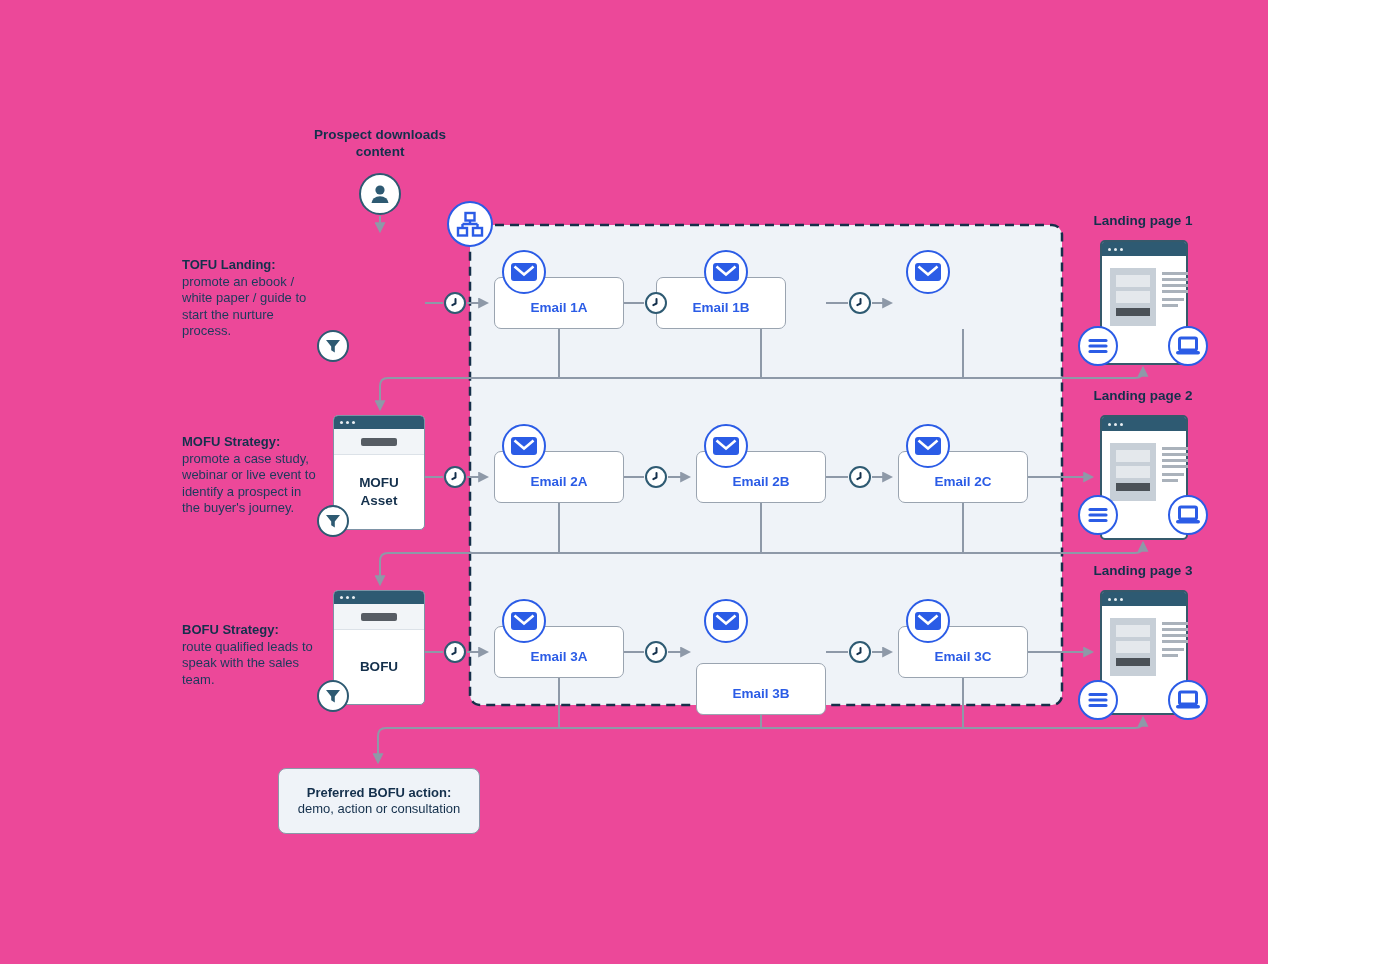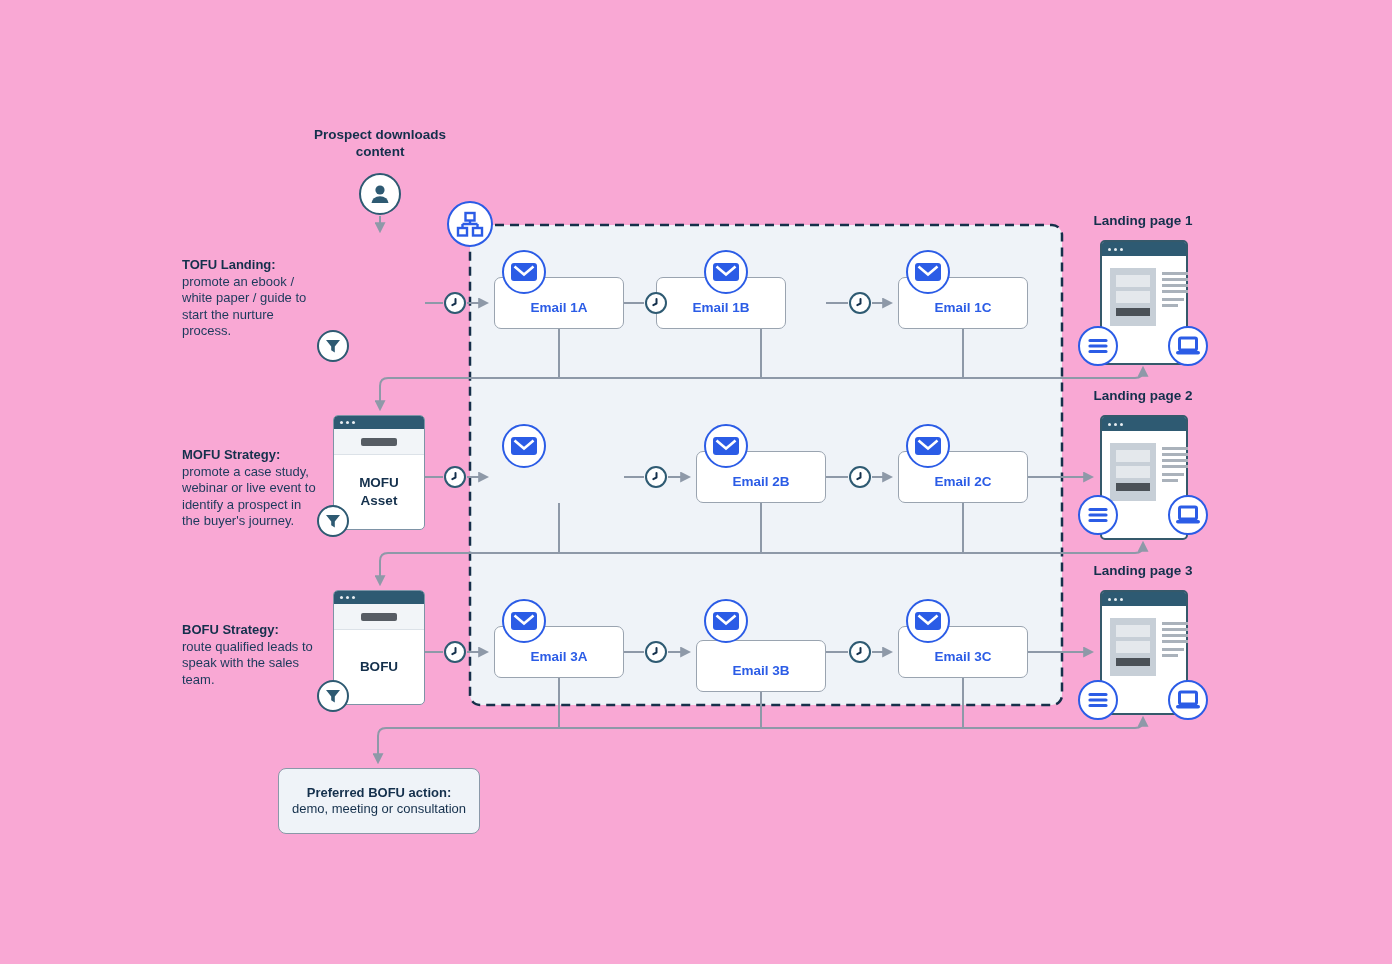--- a/index.html
+++ b/index.html
@@ -1,17 +1,17 @@
 <!DOCTYPE html>
 <html><head>
 <meta charset="utf-8">
 <style>
   html,body{margin:0;padding:0;background:#ffffff;}
   #canvas{
-    position:relative;width:1392px;height:964px;background:#f9a8d4;overflow:hidden;
+    position:relative;width:1268px;height:964px;background:#ec4899;overflow:hidden;
     font-family:"Liberation Sans", sans-serif;color:#16334F;
   }
   #connectors{position:absolute;left:0;top:0;width:1392px;height:964px;}
 
   
   .prospect-title{
     position:absolute;width:150px;text-align:center;font-weight:bold;
     font-size:13.5px;line-height:17px;color:#14304C;
   }
   .strategy{position:absolute;width:134px;font-size:13px;line-height:16.5px;color:#1B3A5C;}
@@ -130,21 +130,21 @@
     <svg width="26" height="26" viewBox="-13 -13 26 26">
       <circle cx="0" cy="-4" r="4.6" fill="#2E5A72"></circle>
       <path d="M-8.5,9 a8.5,6.8 0 0 1 17,0 Z" fill="#2E5A72"></path>
     </svg>
   </div>
 
   <div class="strategy" style="left:182px;top:257px">
     <div class="strategy-title">TOFU Landing:</div>
     <div class="strategy-body">promote an ebook / white paper / guide to start the nurture process.</div>
   </div>
-  <div class="strategy" style="left:182px;top:447px">
+  <div class="strategy" style="left:182px;top:434px">
     <div class="strategy-title">MOFU Strategy:</div>
     <div class="strategy-body">promote a case study, webinar or live event to identify a prospect in the buyer's journey.</div>
   </div>
   <div class="strategy" style="left:182px;top:622px">
     <div class="strategy-title">BOFU Strategy:</div>
     <div class="strategy-body">route qualified leads to speak with the sales team.</div>
   </div>
 
   <div class="asset-window" style="left:333px;top:415px">
     <div class="win-header">
@@ -193,35 +193,35 @@
       <path d="M0,-3.5 L0,0 M-7.5,0 L7.5,0 M-7.5,0 L-7.5,4 M7.5,0 L7.5,4"></path>
     </svg>
   </div>
 
   <div class="email-box" style="left:494px;top:277px">
       <span class="email-label">Email 1A</span>
     </div>
   <div class="email-box" style="left:656px;top:277px">
       <span class="email-label">Email 1B</span>
     </div>
-  <div class="email-box" style="left:898px;top:277px">
-      <span class="email-label">Email 1C</span>
-    </div>
-
+
+  <div class="email-box" style="left:494px;top:451px">
+      <span class="email-label">Email 2A</span>
+    </div>
   <div class="email-box" style="left:696px;top:451px">
       <span class="email-label">Email 2B</span>
     </div>
   <div class="email-box" style="left:898px;top:451px">
       <span class="email-label">Email 2C</span>
     </div>
 
   <div class="email-box" style="left:494px;top:626px">
       <span class="email-label">Email 3A</span>
     </div>
-  <div class="email-box" style="left:696px;top:640px">
+  <div class="email-box" style="left:696px;top:663px">
       <span class="email-label">Email 3B</span>
     </div>
   <div class="email-box" style="left:898px;top:626px">
       <span class="email-label">Email 3C</span>
     </div>
 
   <div class="circle-icon ring-blue" style="left:502px;top:250px;width:44px;height:44px">
       <svg width="28" height="22" viewBox="-14 -11 28 22">
         <rect x="-13" y="-9" width="26" height="18" rx="3" fill="#2B5CE6"></rect>
         <path d="M-9.5,-5.5 L0,2.5 L9.5,-5.5" stroke="#ffffff" stroke-width="2.6" fill="none"></path>
@@ -415,16 +415,16 @@
     </div>
   <div class="circle-icon ring-blue" style="left:1168px;top:680px;width:40px;height:40px">
       <svg width="26" height="20" viewBox="-13 -10 26 20">
         <rect x="-8.5" y="-8" width="17" height="12" rx="1.5" fill="none" stroke="#2B5CE6" stroke-width="3"></rect>
         <rect x="-12" y="5" width="24" height="3.6" rx="1.8" fill="#2B5CE6"></rect>
       </svg>
     </div>
 
   <div class="action-box">
     <div class="action-title">Preferred BOFU action:</div>
-    <div class="action-body">demo, meeting or consultation</div>
+    <div class="action-body">demo, action or consultation</div>
   </div>
 
 </div>
 
 </body></html>

